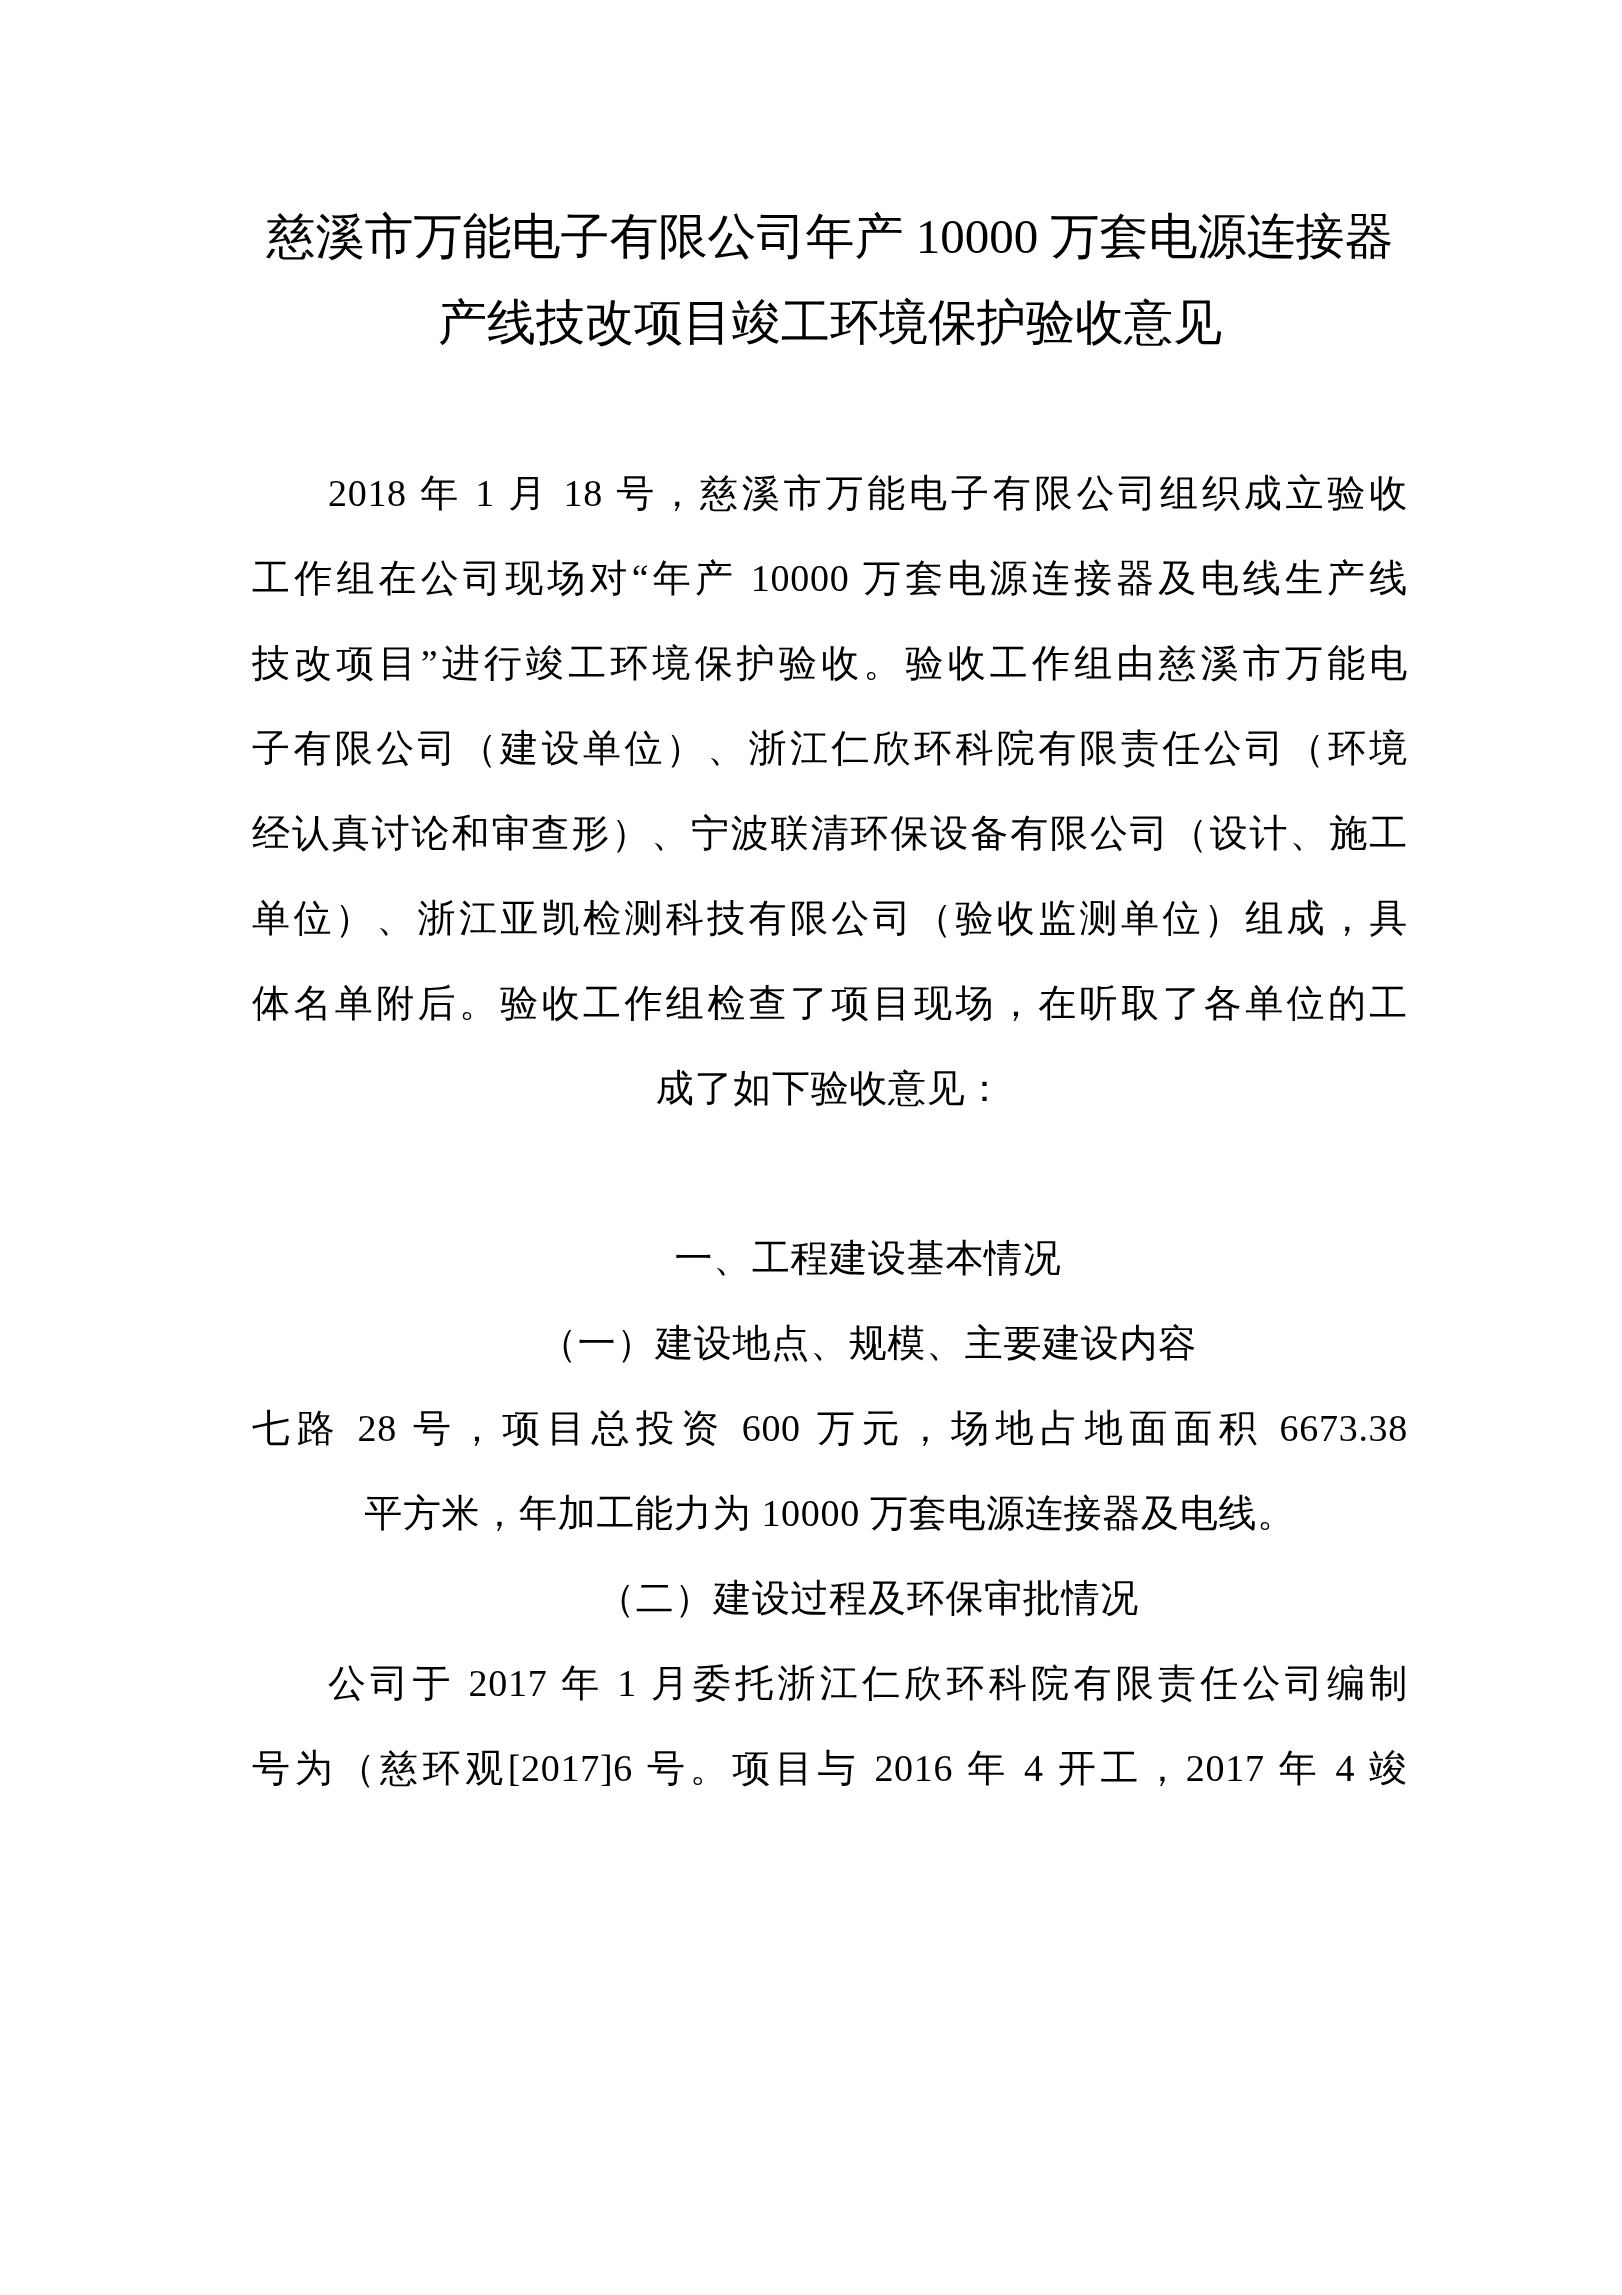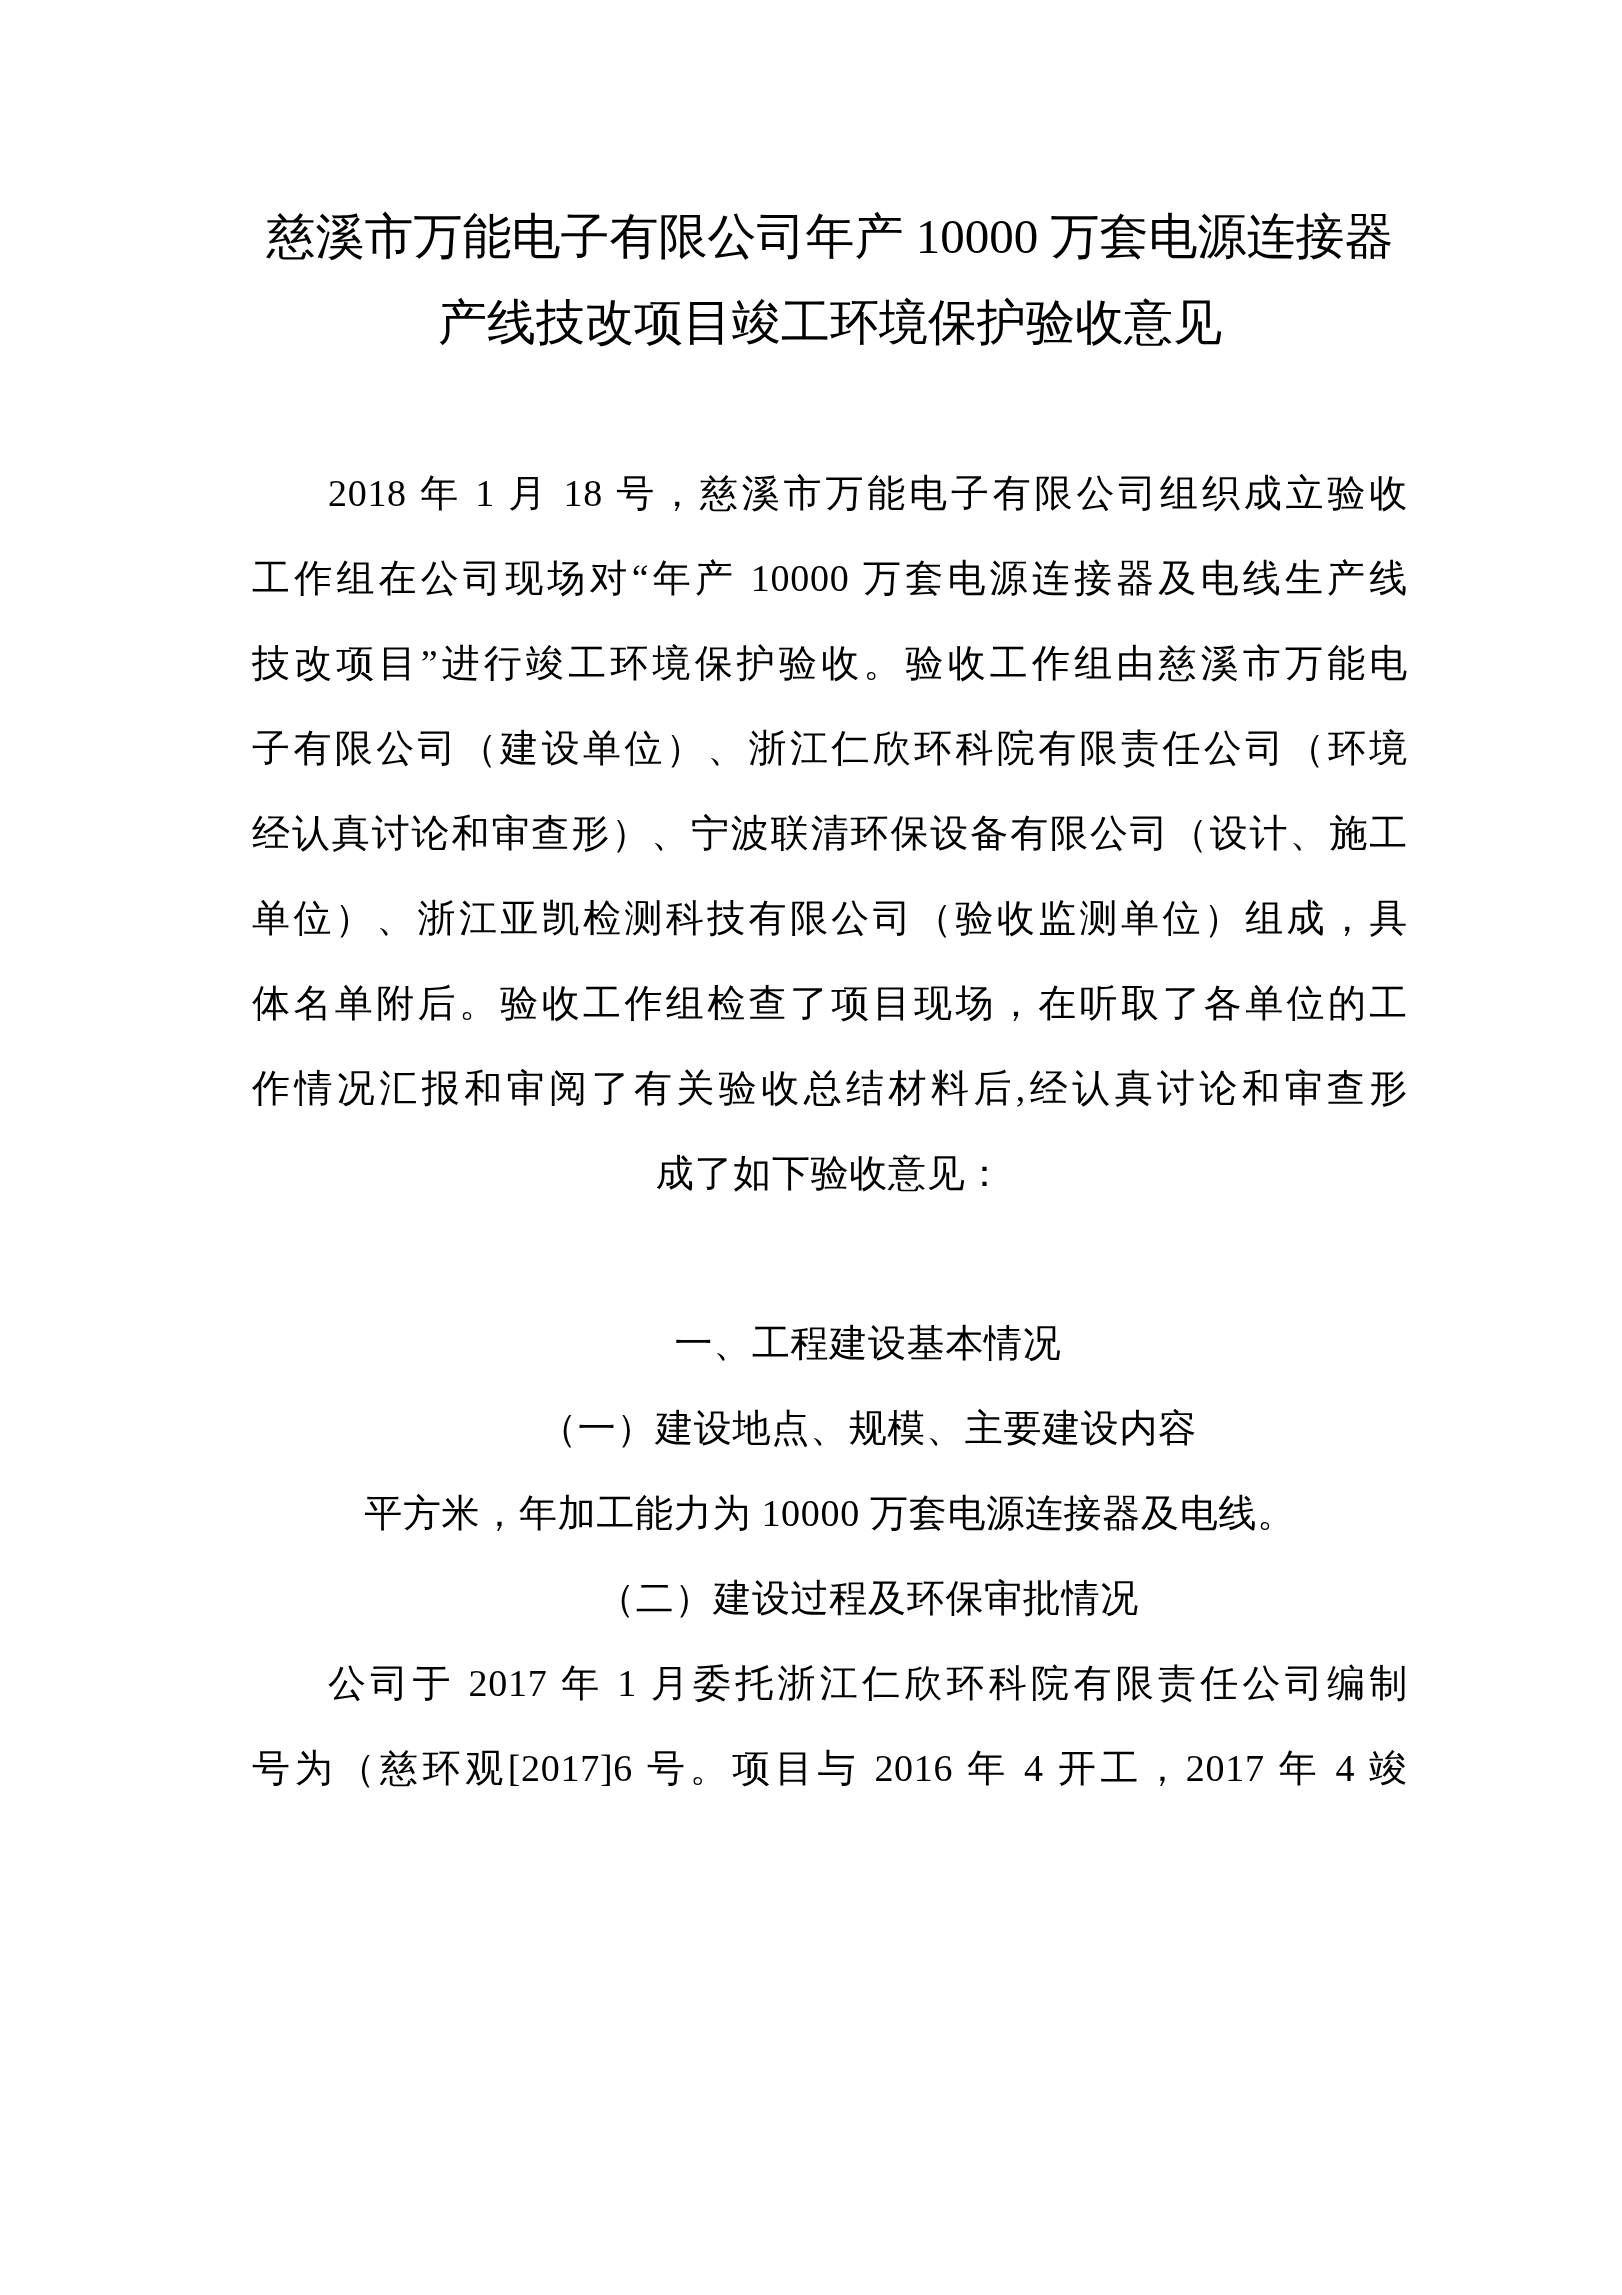--- a/index.html
+++ b/index.html
@@ -60,24 +60,24 @@
   </div>
   <div class="doc-body" id="doc-lines">
       <div class="ln blank"></div>
       <div class="ln ind fill">2018 年 1 月 18 号，慈溪市万能电子有限公司组织成立验收</div>
       <div class="ln fill">工作组在公司现场对“年产 10000 万套电源连接器及电线生产线</div>
       <div class="ln fill">技改项目”进行竣工环境保护验收。验收工作组由慈溪市万能电</div>
       <div class="ln fill">子有限公司（建设单位）、浙江仁欣环科院有限责任公司（环境</div>
       <div class="ln fill">经认真讨论和审查形）、宁波联清环保设备有限公司（设计、施工</div>
       <div class="ln fill">单位）、浙江亚凯检测科技有限公司（验收监测单位）组成，具</div>
       <div class="ln fill">体名单附后。验收工作组检查了项目现场，在听取了各单位的工</div>
-      <div class="ln fill">作情况汇报和审阅了有关验收总结材料后,经认真讨论和审查形</div>
       <div class="ln">成了如下验收意见：</div>
       <div class="ln blank"></div>
       <div class="ln ind">一、工程建设基本情况</div>
       <div class="ln ind">（一）建设地点、规模、主要建设内容</div>
+      <div class="ln fill">七路 28 号，项目总投资 600 万元，场地占地面面积 6673.38</div>
       <div class="ln">平方米，年加工能力为 10000 万套电源连接器及电线。</div>
       <div class="ln ind">（二）建设过程及环保审批情况</div>
       <div class="ln ind fill">公司于 2017 年 1 月委托浙江仁欣环科院有限责任公司编制</div>
       <div class="ln fill">号为（慈环观[2017]6 号。项目与 2016 年 4 开工，2017 年 4 竣</div>
     </div>
 </div>
 
 
 </body></html>

